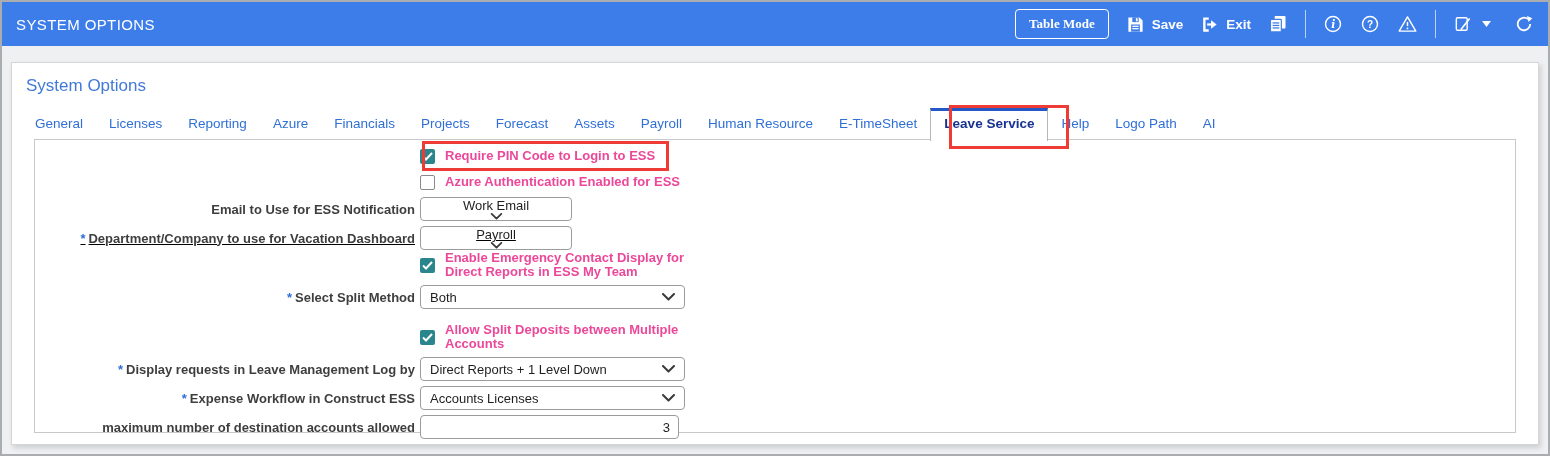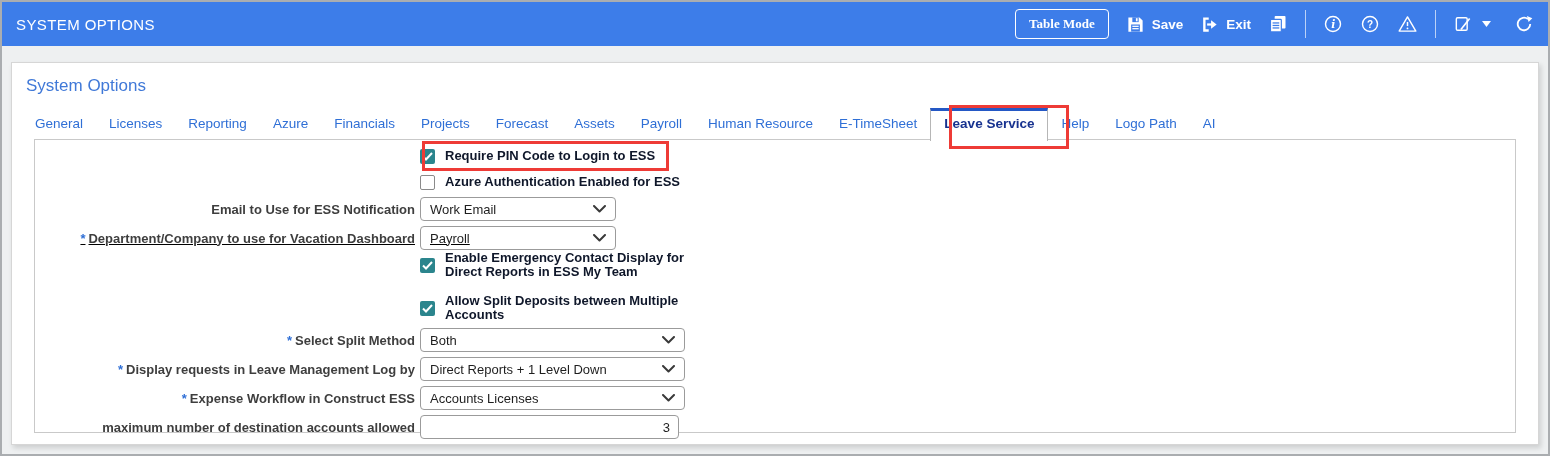--- a/index.html
+++ b/index.html
@@ -130,38 +130,38 @@
     border-radius: 2px;
     display: flex; align-items: center; justify-content: center;
     cursor: pointer;
     flex-shrink: 0;
   }
   .checkbox.checked { background: #2b858d; }
   .checkbox.unchecked { background: #ffffff; border: 1px solid #8a8a8a; }
   .cb-label {
     font-size: 13px;
     font-weight: bold;
-    color: #0f172a;
+    color: #ec4899;
     max-width: 270px;
     line-height: 14px;
   }
   .selectbox {
     height: 24px;
     border: 1px solid #9b9b9b;
     border-radius: 4px;
     background: #ffffff;
     display: flex;
     align-items: center;
     justify-content: space-between;
     padding: 0 9px;
     font-size: 13px;
     color: #1e1e1e;
     cursor: pointer;
   }
-  .sel-sm { width: 196px; }
+  .sel-sm { width: 152px; flex-direction: column; }
   .sel-lg { width: 265px; }
   .textinput {
     width: 259px;
     height: 24px;
     border: 1px solid #9b9b9b;
     border-radius: 4px;
     text-align: right;
     padding: 0 8px;
     font-size: 13px;
     color: #1e1e1e;
@@ -363,42 +363,42 @@
         <div class="cbgroup">
           <span class="checkbox checked">
             <svg width="11" height="9" viewBox="0 0 11 9">
                 <polyline points="1,4.5 4,7.5 10,1" stroke="#ffffff" stroke-width="2" fill="none"></polyline>
               </svg>
           </span>
           <span class="cb-label">Enable Emergency Contact Display for Direct Reports in ESS My Team</span>
         </div>
       </div>
 
+      <div class="frow r-meth">
+        <div class="flabel"><span class="req">*</span><span>Select Split Method</span></div>
+        <div class="selectbox sel-lg">
+          <span>Both</span>
+          <svg width="13" height="8" viewBox="0 0 13 8">
+              <polyline points="1,1 6.5,6.5 12,1" stroke="#3a3a3a" stroke-width="2" fill="none" stroke-linecap="round" stroke-linejoin="round"></polyline>
+            </svg>
+        </div>
+      </div>
+
       <div class="frow r-split">
         <div class="flabel"></div>
         <div class="cbgroup">
           <span class="checkbox checked">
             <svg width="11" height="9" viewBox="0 0 11 9">
                 <polyline points="1,4.5 4,7.5 10,1" stroke="#ffffff" stroke-width="2" fill="none"></polyline>
               </svg>
           </span>
           <span class="cb-label">Allow Split Deposits between Multiple Accounts</span>
         </div>
       </div>
 
-      <div class="frow r-meth">
-        <div class="flabel"><span class="req">*</span><span>Select Split Method</span></div>
-        <div class="selectbox sel-lg">
-          <span>Both</span>
-          <svg width="13" height="8" viewBox="0 0 13 8">
-              <polyline points="1,1 6.5,6.5 12,1" stroke="#3a3a3a" stroke-width="2" fill="none" stroke-linecap="round" stroke-linejoin="round"></polyline>
-            </svg>
-        </div>
-      </div>
-
       <div class="frow r-leave">
         <div class="flabel"><span class="req">*</span><span>Display requests in Leave Management Log by</span></div>
         <div class="selectbox sel-lg">
           <span>Direct Reports + 1 Level Down</span>
           <svg width="13" height="8" viewBox="0 0 13 8">
               <polyline points="1,1 6.5,6.5 12,1" stroke="#3a3a3a" stroke-width="2" fill="none" stroke-linecap="round" stroke-linejoin="round"></polyline>
             </svg>
         </div>
       </div>
 

